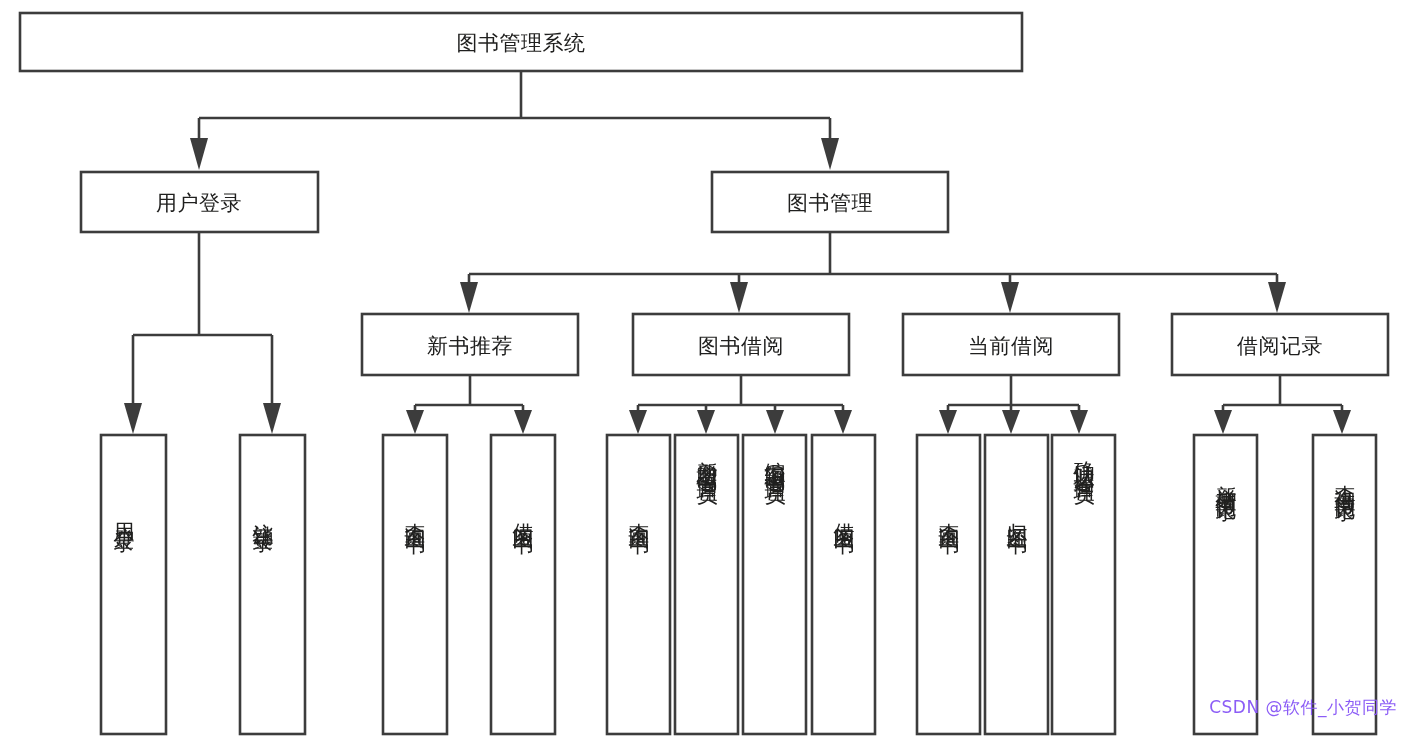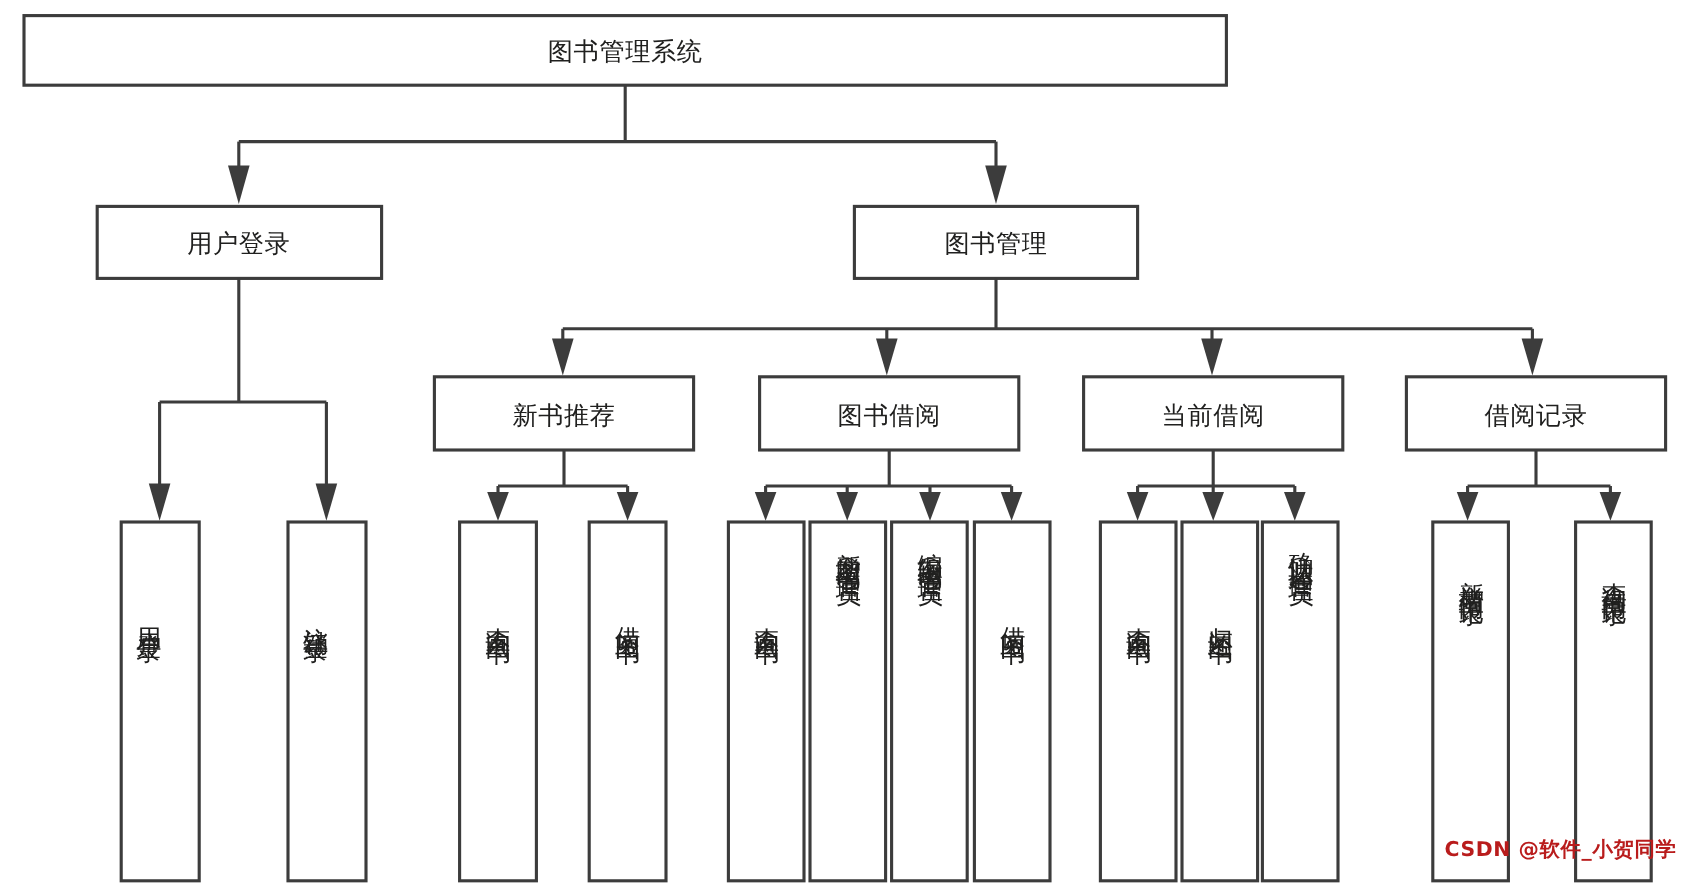--- a/index.html
+++ b/index.html
@@ -62,24 +62,23 @@
     white-space: nowrap;
     pointer-events: none;
     text-align: left;
   }
   #watermark {
     position: absolute;
     right: 8px;
     bottom: 4px;
     font-family: "DejaVu Sans", "Liberation Sans", sans-serif;
     font-size: 17px;
-    color: #b91c1c;
+    color: #8b5cf6;
     white-space: nowrap;
     letter-spacing: 0.5px;
-    font-weight: bold;
   }
 </style>
 </head>
 <body>
 
 <div id="diagram-root">
 
   <svg id="flow" viewBox="0 0 1405 747">
 
     <rect class="node-box" x="20" y="13" width="1002" height="58"></rect>

